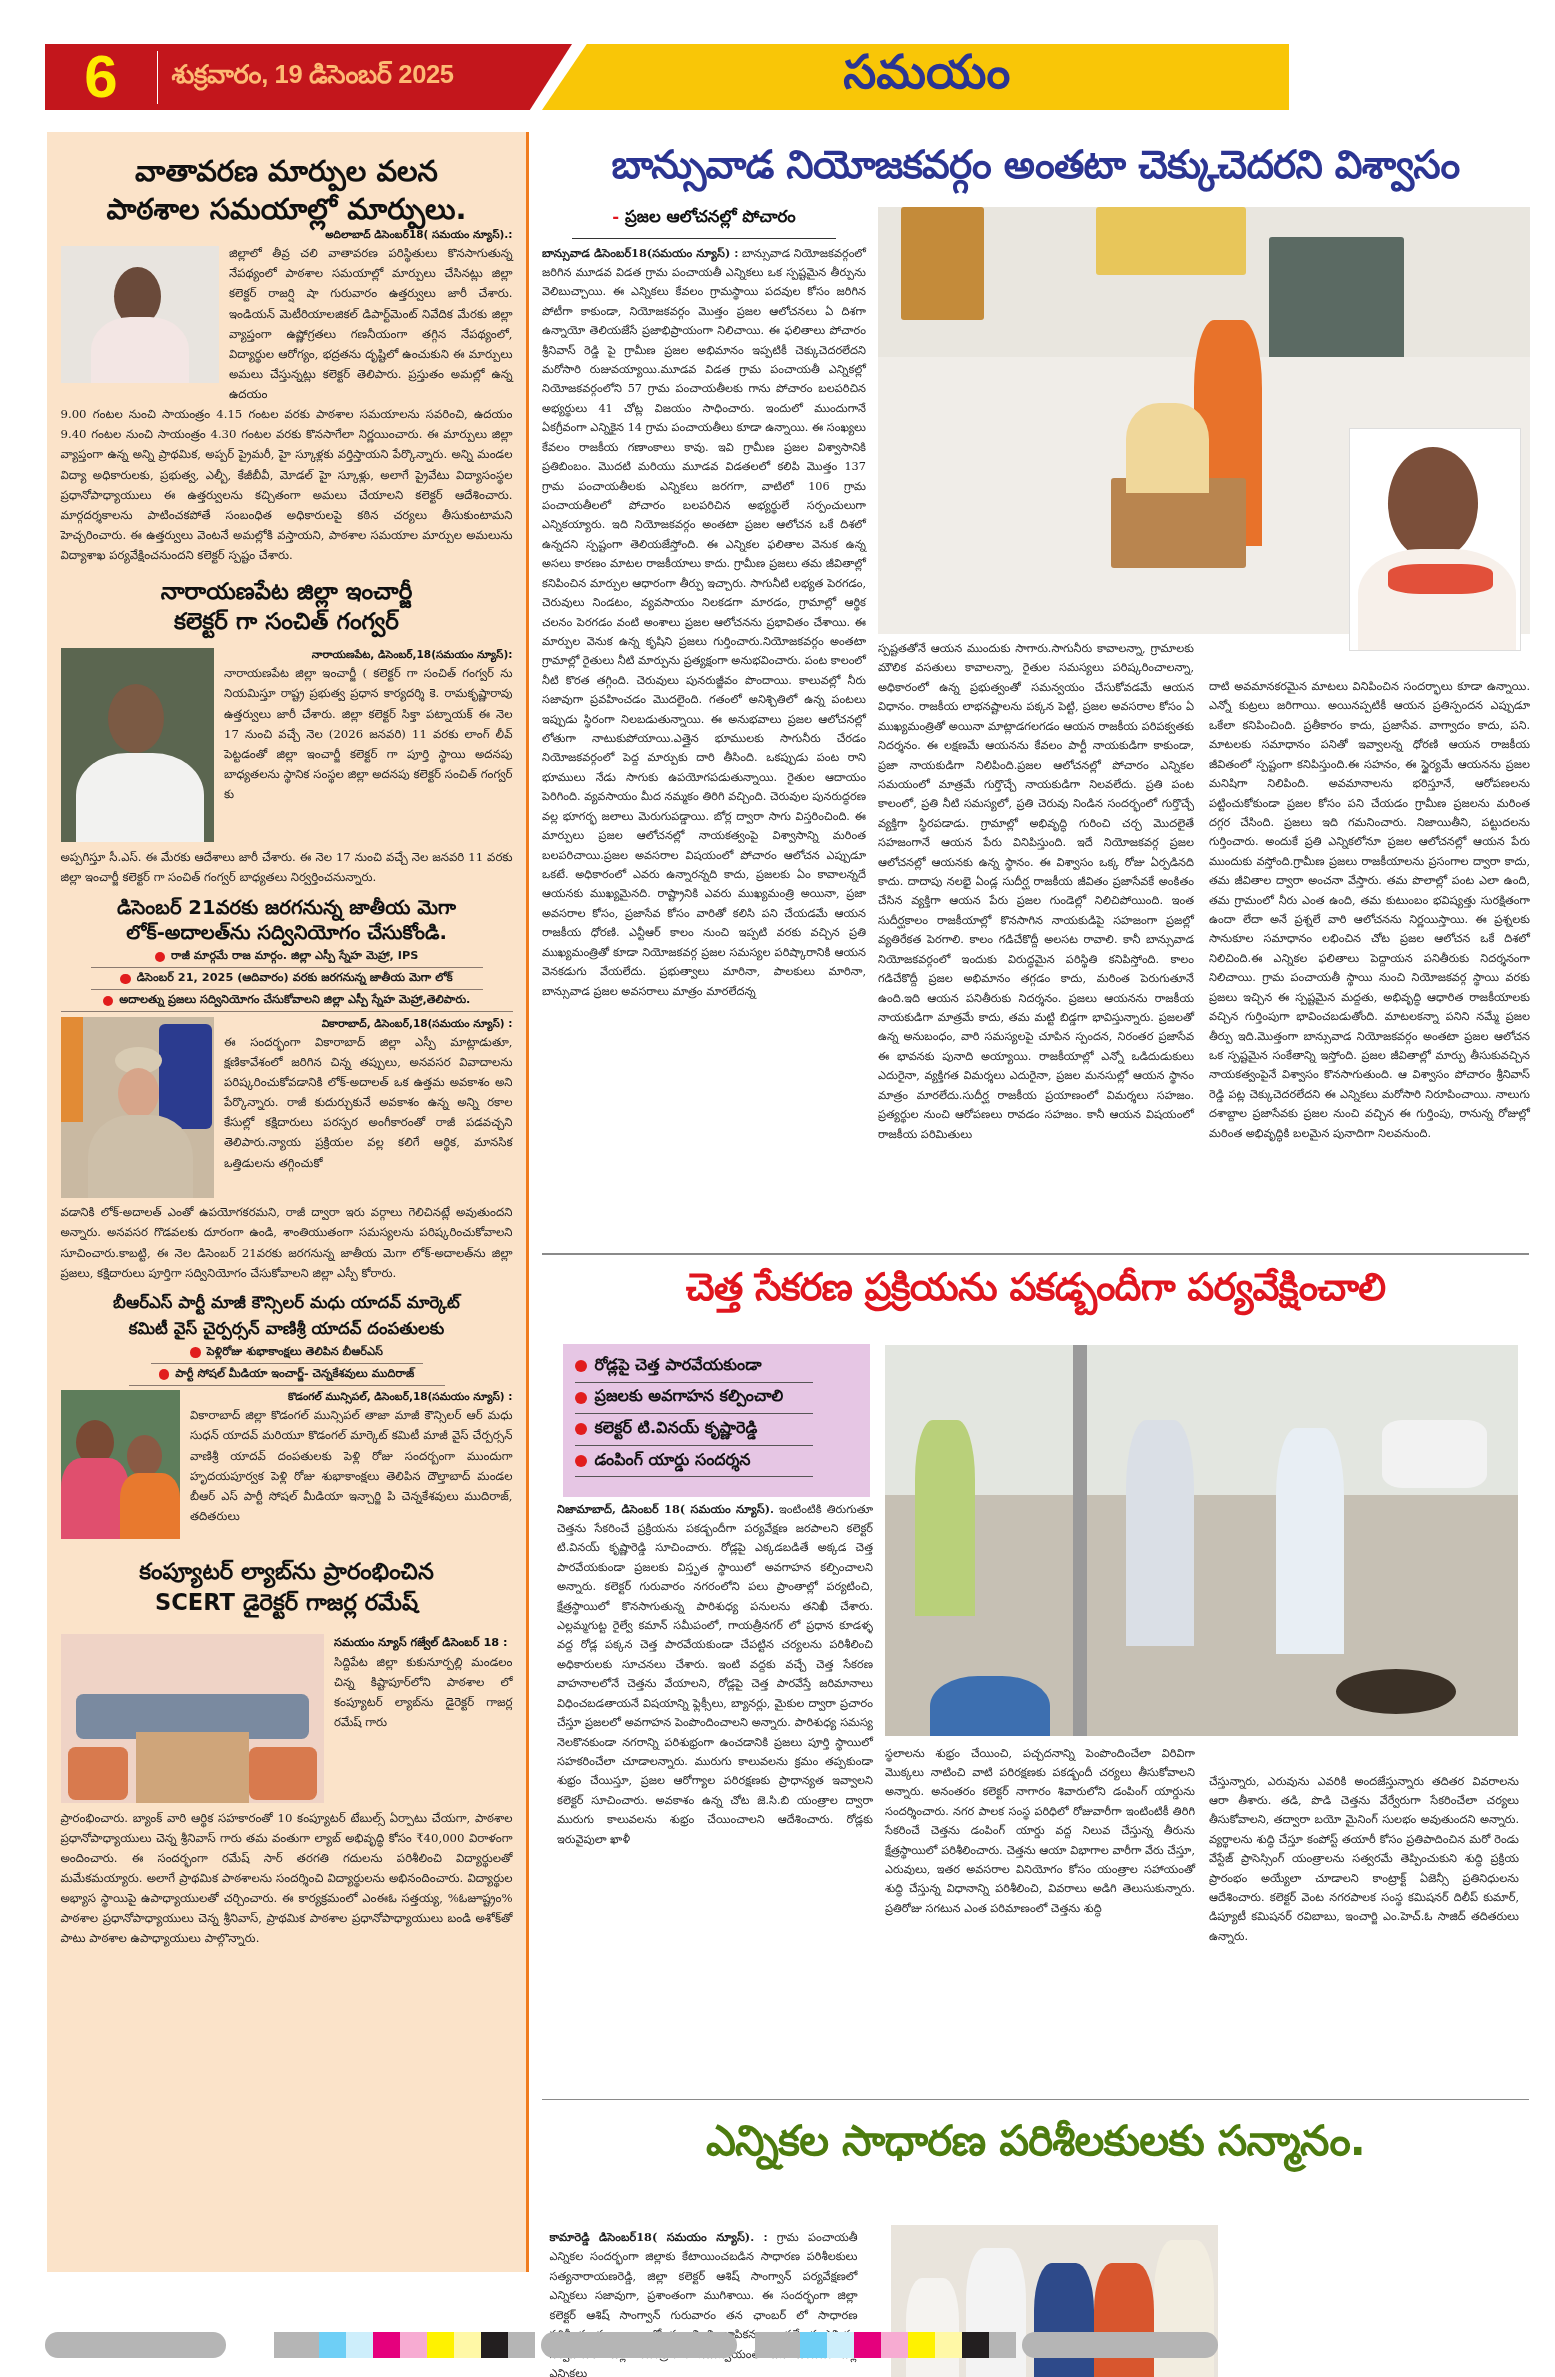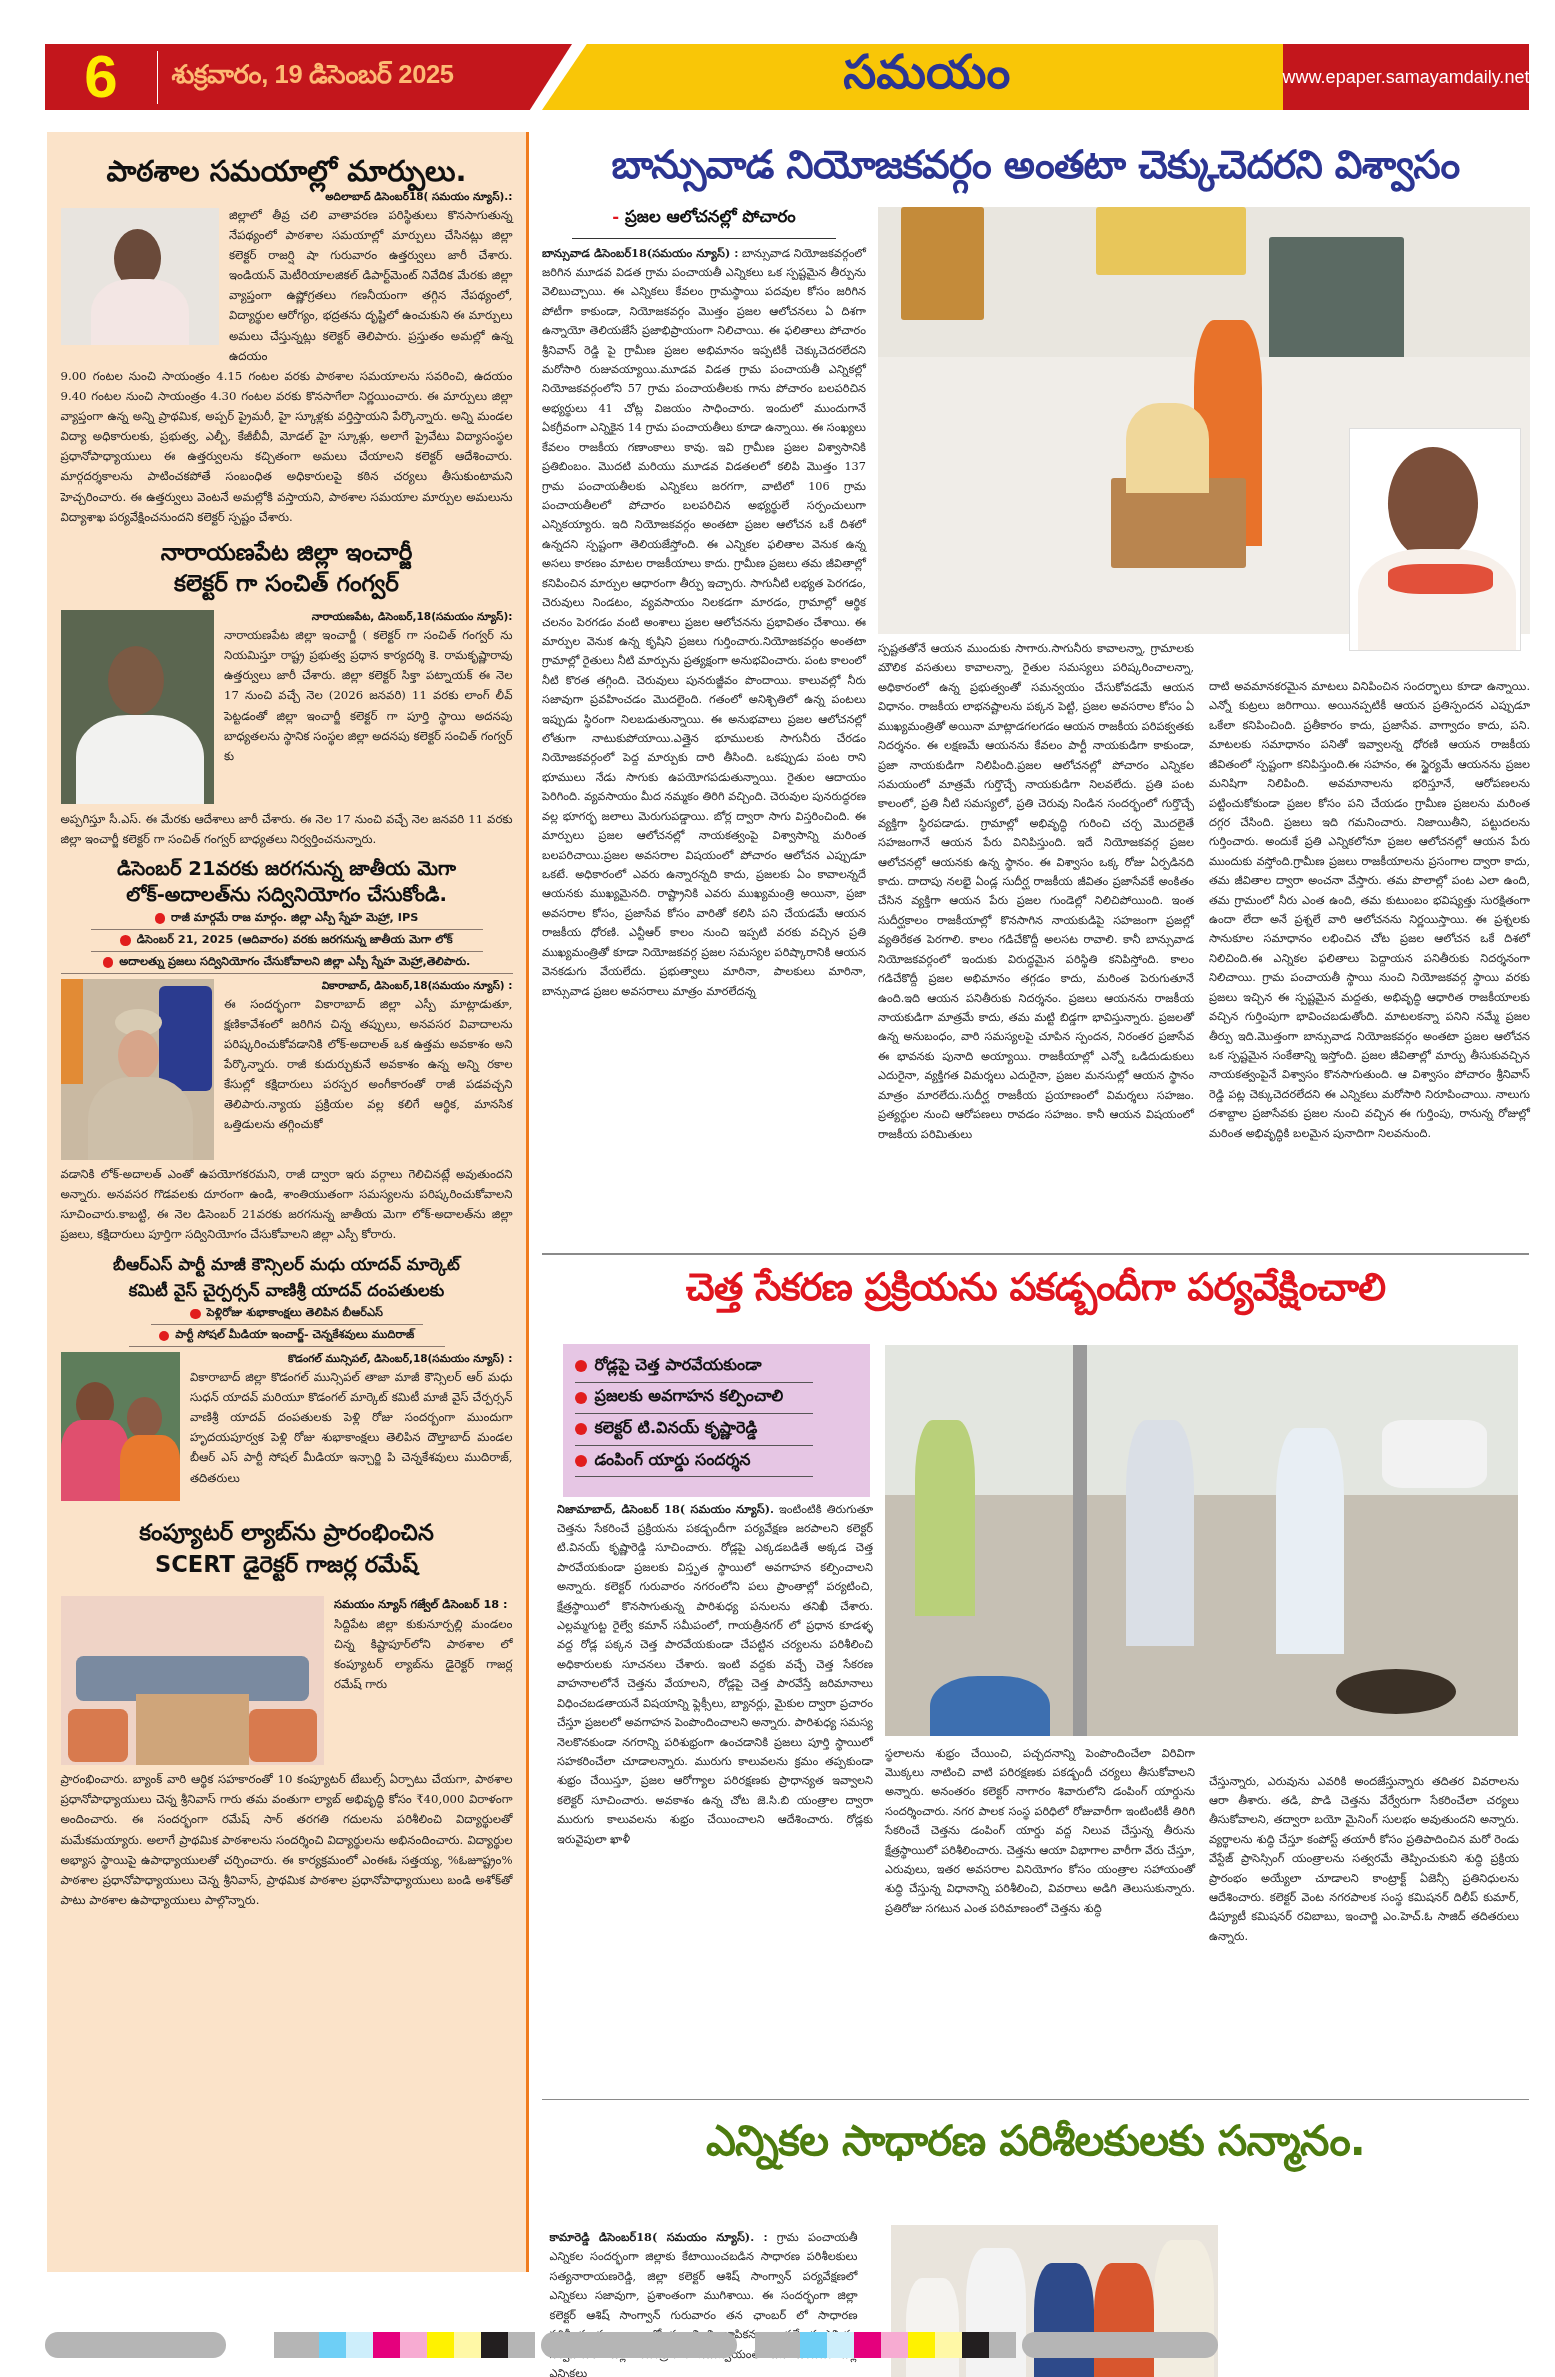--- a/index.html
+++ b/index.html
@@ -52,29 +52,27 @@
 <body>
 
 <header class="masthead">
   <div class="mh-left">
     <div class="mh-pageno">6</div>
     <div class="mh-date">శుక్రవారం, 19 డిసెంబర్ 2025</div>
   </div>
   <div class="mh-center">
     <div class="mh-title">సమయం</div>
   </div>
-  <div class="mh-right">
-    <div class="mh-url">www.epaper.samayamdaily.net</div>
-  </div>
 </header>
 
 <aside class="left-col">
 
   <article style="padding-top:19.6px;">
     <h2 class="lhead big">
+      <div>వాతావరణ మార్పుల వలన</div>
       <div>పాఠశాల సమయాల్లో మార్పులు.</div>
     </h2>
     <div class="dateline">అదిలాబాద్ డిసెంబర్18( సమయం న్యూస్).:</div>
     <div class="photo float-photo" style="width:158px;height:137px;background:#e8e4df;">
       <div class="ph-shape" style="left:53px;top:21px;width:47px;height:59px;background:#6a4a3a;"></div>
       <div class="ph-shape" style="left:30px;top:71px;width:98px;height:83px;background:#f3e6e4;border-radius:40% 40% 0 0;"></div>
     </div>
     <p class="body-text">జిల్లాలో తీవ్ర చలి వాతావరణ పరిస్థితులు కొనసాగుతున్న నేపథ్యంలో పాఠశాల సమయాల్లో మార్పులు చేసినట్లు జిల్లా కలెక్టర్ రాజర్షి షా గురువారం ఉత్తర్వులు జారీ చేశారు. ఇండియన్ మెటీరియాలజికల్ డిపార్ట్‌మెంట్ నివేదిక మేరకు జిల్లా వ్యాప్తంగా ఉష్ణోగ్రతలు గణనీయంగా తగ్గిన నేపథ్యంలో, విద్యార్థుల ఆరోగ్యం, భద్రతను దృష్టిలో ఉంచుకుని ఈ మార్పులు అమలు చేస్తున్నట్లు కలెక్టర్ తెలిపారు. ప్రస్తుతం అమల్లో ఉన్న ఉదయం</p>
     <p class="body-text" style="clear:both;">9.00 గంటల నుంచి సాయంత్రం 4.15 గంటల వరకు పాఠశాల సమయాలను సవరించి, ఉదయం 9.40 గంటల నుంచి సాయంత్రం 4.30 గంటల వరకు కొనసాగేలా నిర్ణయించారు. ఈ మార్పులు జిల్లా వ్యాప్తంగా ఉన్న అన్ని ప్రాథమిక, అప్పర్ ప్రైమరీ, హై స్కూళ్లకు వర్తిస్తాయని పేర్కొన్నారు. అన్ని మండల విద్యా అధికారులకు, ప్రభుత్వ, ఎల్బీ, కేజీబీవీ, మోడల్ హై స్కూళ్లు, అలాగే ప్రైవేటు విద్యాసంస్థల ప్రధానోపాధ్యాయులు ఈ ఉత్తర్వులను కచ్చితంగా అమలు చేయాలని కలెక్టర్ ఆదేశించారు. మార్గదర్శకాలను పాటించకపోతే సంబంధిత అధికారులపై కఠిన చర్యలు తీసుకుంటామని హెచ్చరించారు. ఈ ఉత్తర్వులు వెంటనే అమల్లోకి వస్తాయని, పాఠశాల సమయాల మార్పుల అమలును విద్యాశాఖ పర్యవేక్షించనుందని కలెక్టర్ స్పష్టం చేశారు.</p>
   </article>

